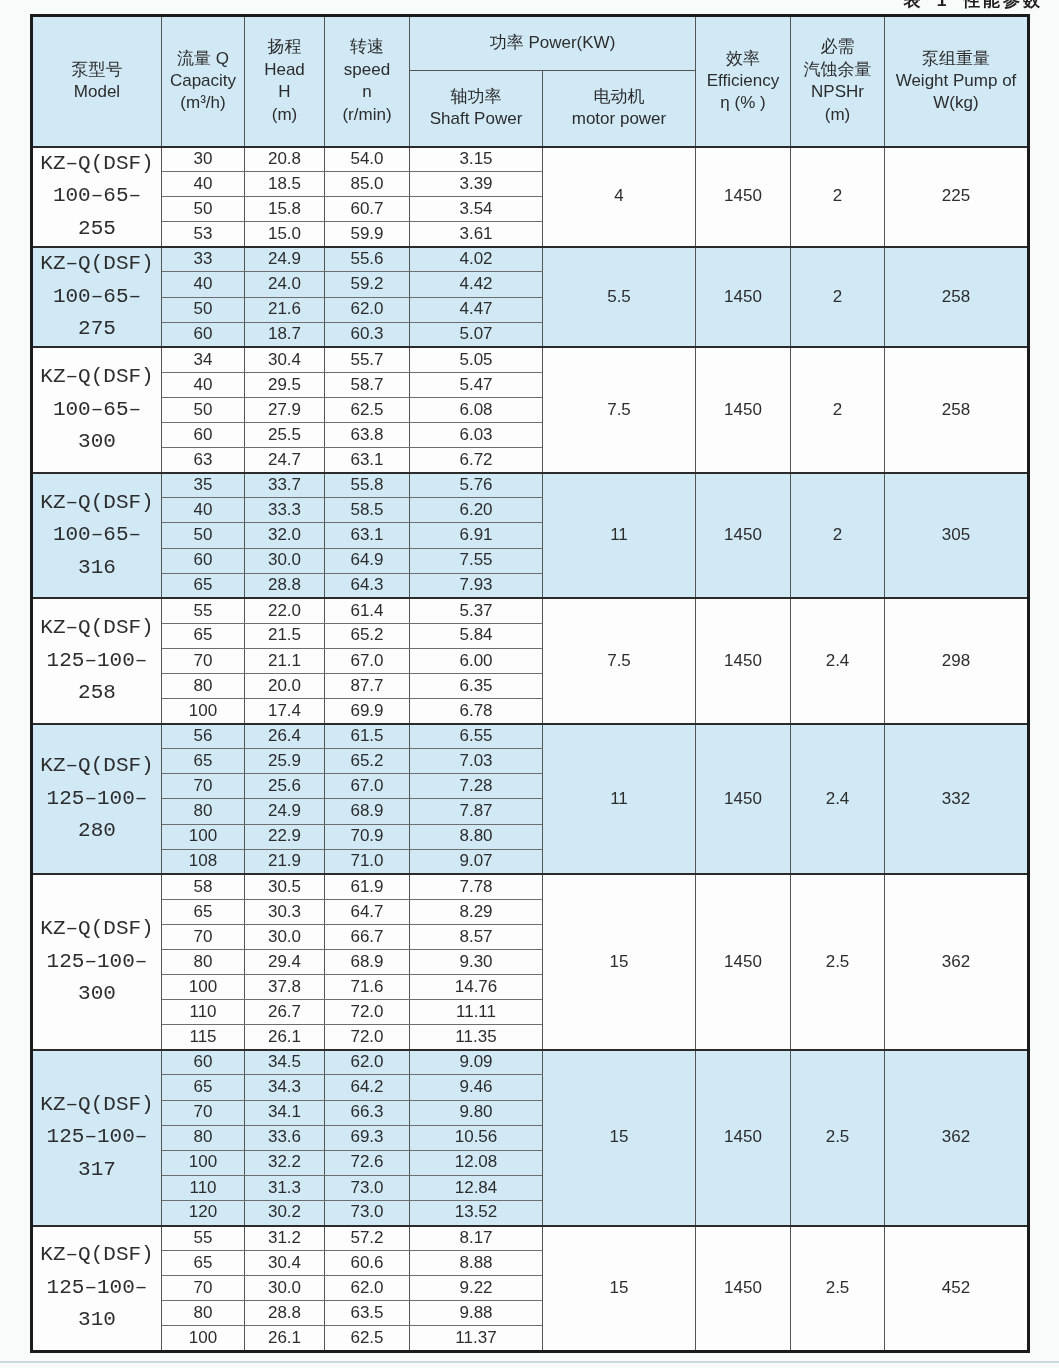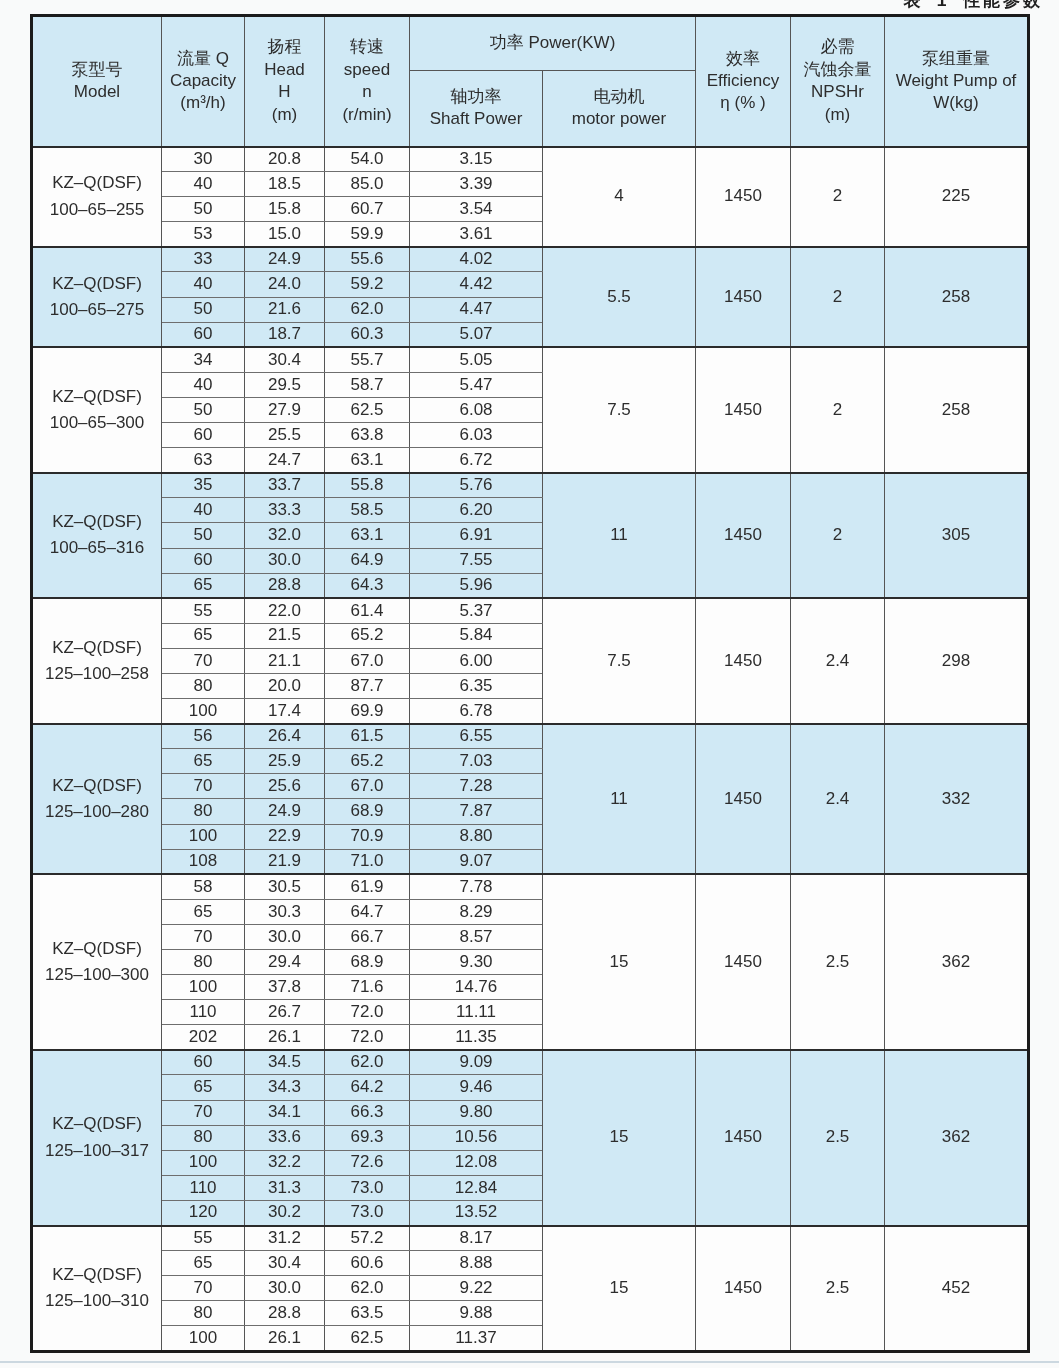--- a/index.html
+++ b/index.html
@@ -77,22 +77,23 @@
   tbody td {
     font-size: 17px;
     line-height: 1.1;
     border-top: 1px solid #6e6e6e;
     border-bottom: 1px solid #6e6e6e;
   }
   tbody tr.group-start td { border-top: 2px solid #2b2b2b; }
   tbody tr.shaded td { background: #d0e9f5; }
   tbody tr.plain  td { background: #fdfdfd; }
   td.model-cell {
-    font-size: 17px;
+    font-size: 21px;
     line-height: 1.55;
+    font-family: Liberation Mono, monospace;
   }
   
   .bottom-rule {
     position: absolute;
     left: 0;
     right: 0;
     top: 1361px;
     height: 2px;
     background: #ccd8e0;
   }
@@ -274,21 +275,21 @@
       <tr class="shaded">
         <td>60</td>
         <td>30.0</td>
         <td>64.9</td>
         <td>7.55</td>
       </tr>
       <tr class="shaded">
         <td>65</td>
         <td>28.8</td>
         <td>64.3</td>
-        <td>5.96</td>
+        <td>7.93</td>
       </tr>
       <tr class="plain group-start">
         <td rowspan="5" class="model-cell">KZ–Q(DSF)
 125–100–258</td>
         <td>55</td>
         <td>22.0</td>
         <td>61.4</td>
         <td>5.37</td>
         <td rowspan="5">7.5</td>
         <td rowspan="5">1450</td>
@@ -397,21 +398,21 @@
         <td>71.6</td>
         <td>14.76</td>
       </tr>
       <tr class="plain">
         <td>110</td>
         <td>26.7</td>
         <td>72.0</td>
         <td>11.11</td>
       </tr>
       <tr class="plain">
-        <td>202</td>
+        <td>115</td>
         <td>26.1</td>
         <td>72.0</td>
         <td>11.35</td>
       </tr>
       <tr class="shaded group-start">
         <td rowspan="7" class="model-cell">KZ–Q(DSF)
 125–100–317</td>
         <td>60</td>
         <td>34.5</td>
         <td>62.0</td>

